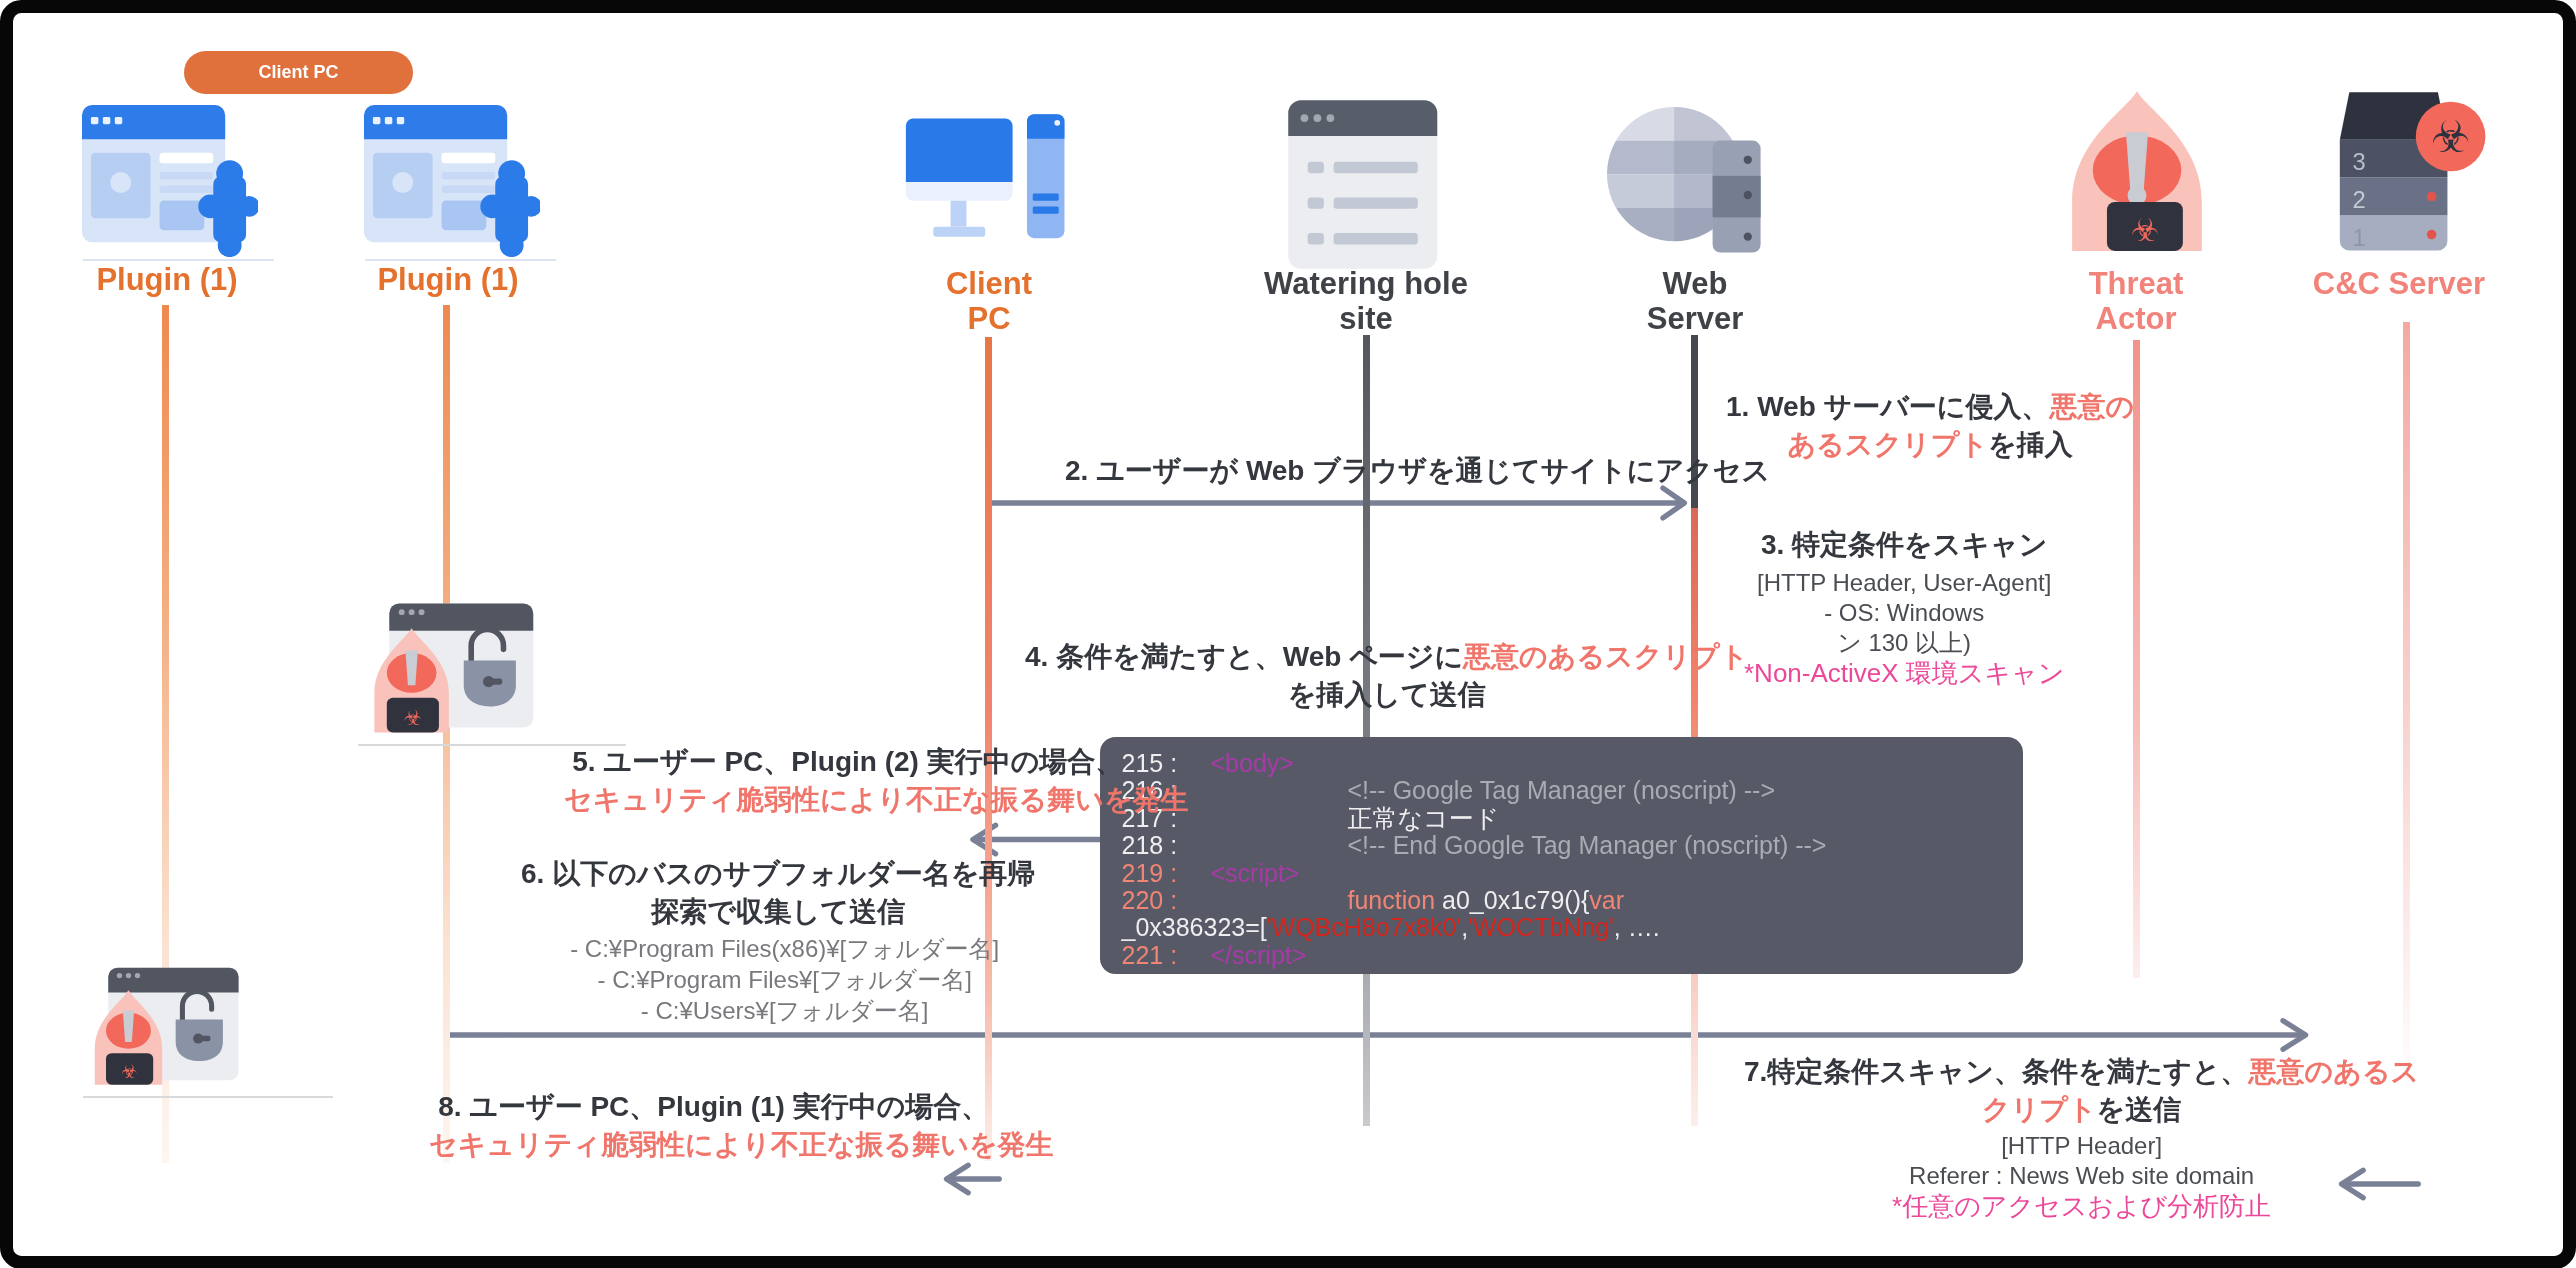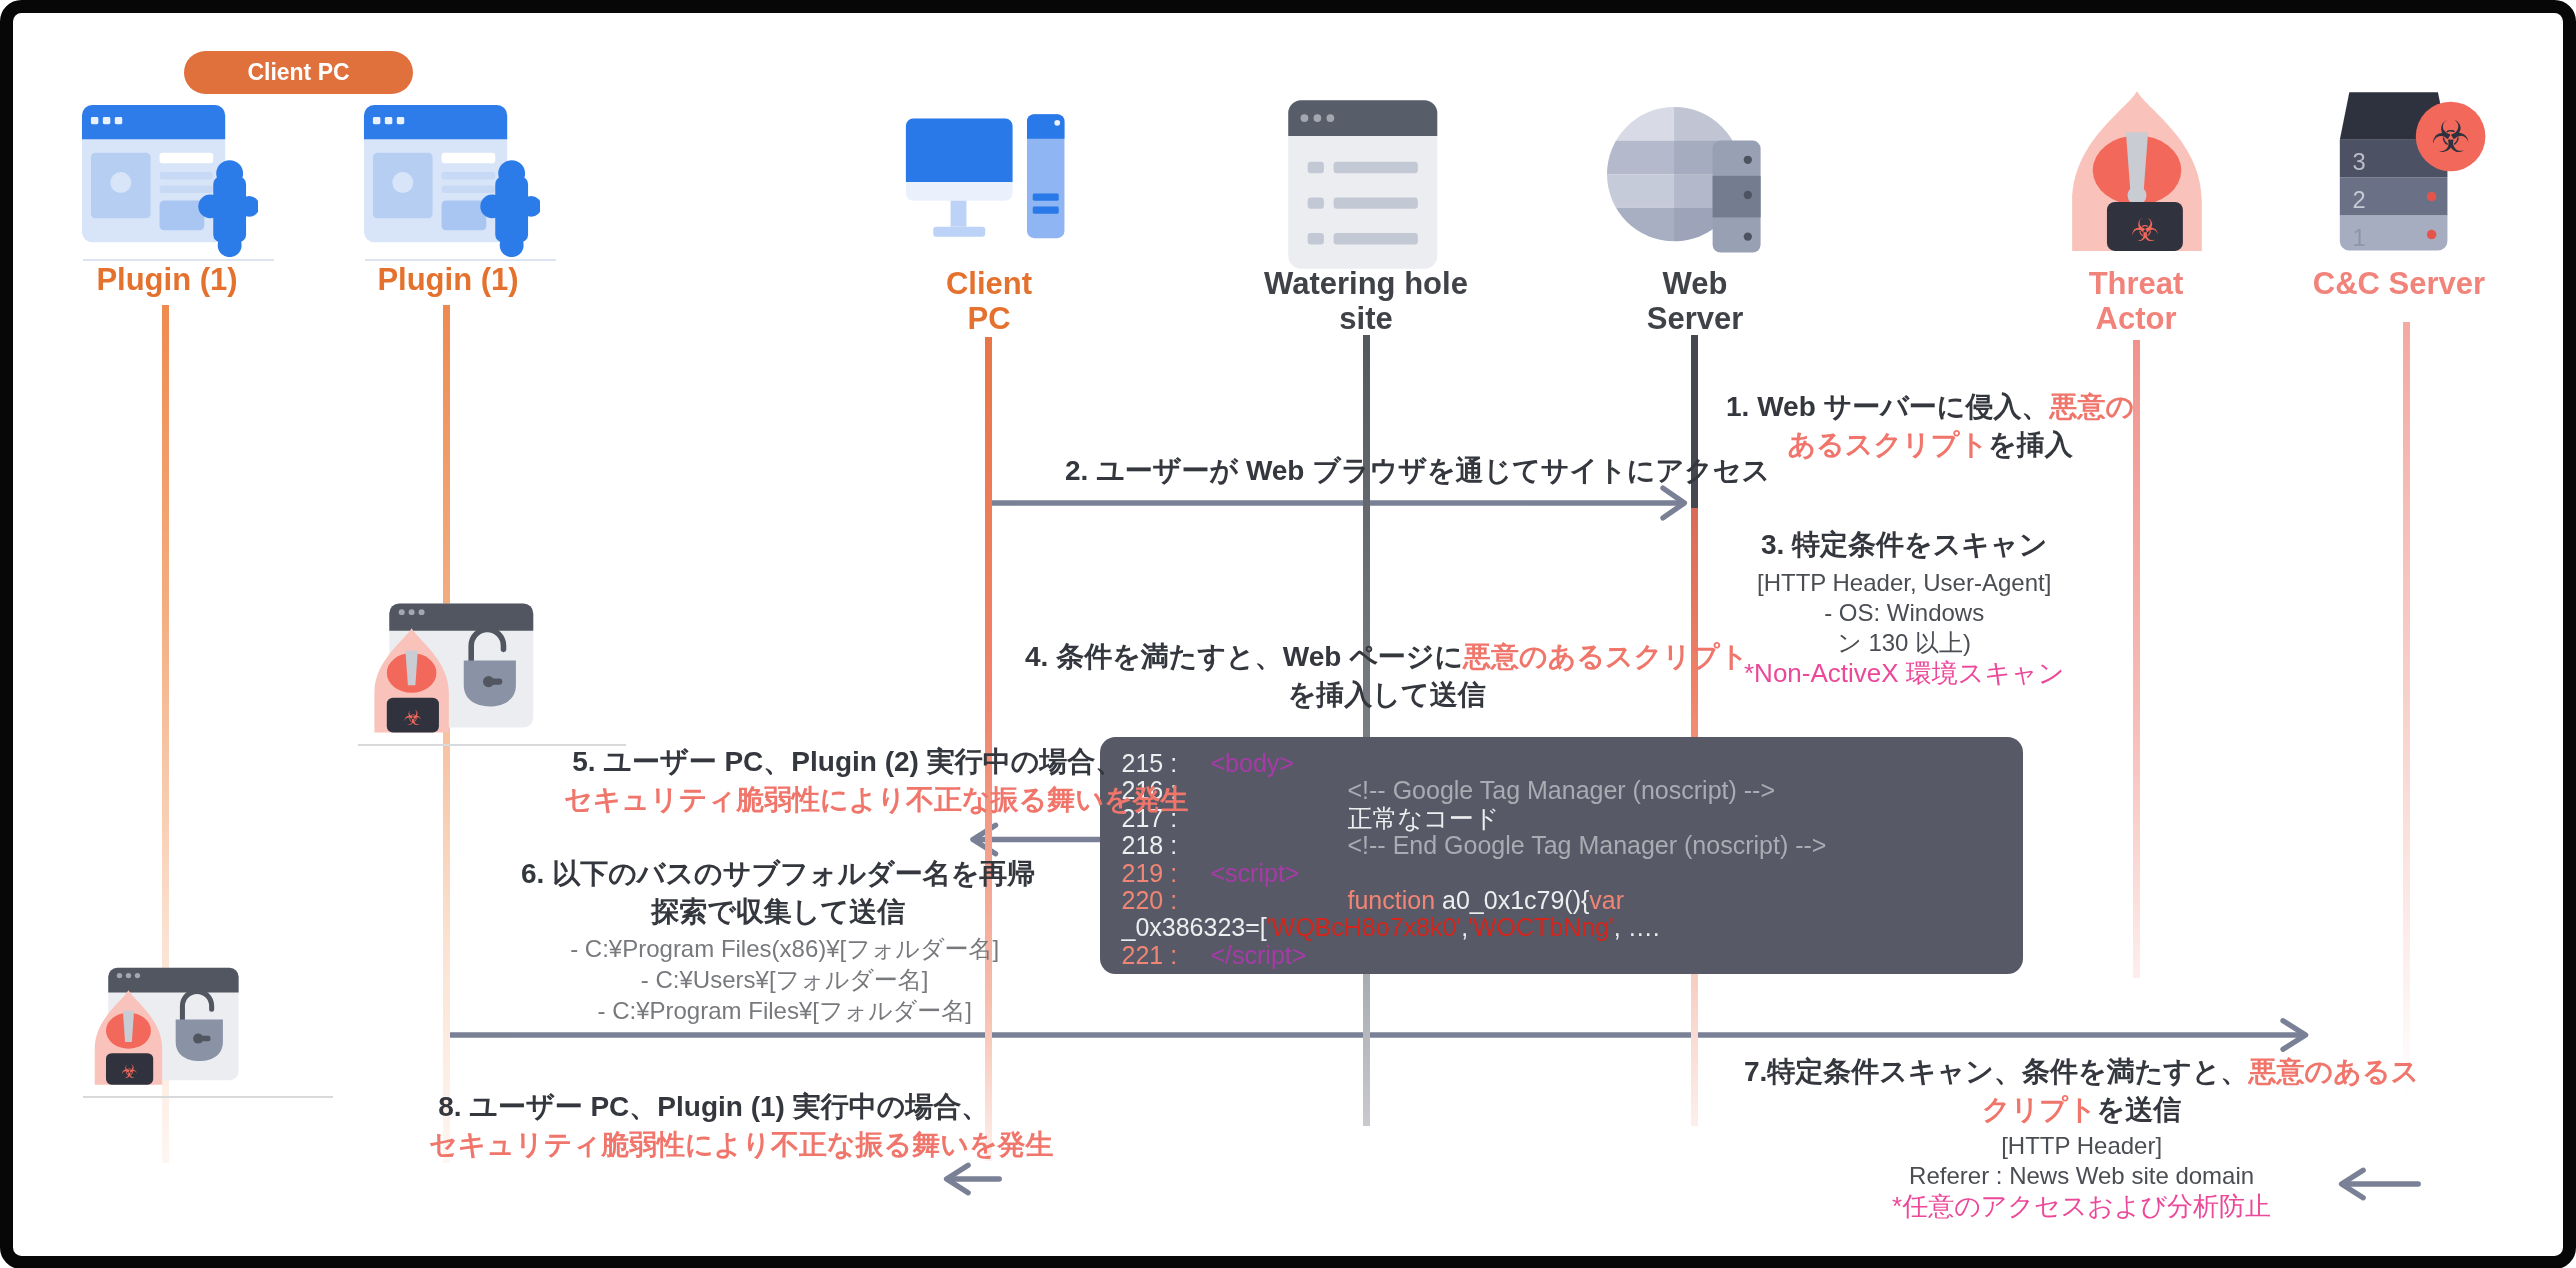--- a/index.html
+++ b/index.html
@@ -3,21 +3,21 @@
 <meta charset="utf-8">
 <style>
   html,body{margin:0;padding:0;background:#ffffff;}
   #canvas{position:relative;width:2576px;height:1269px;background:#ffffff;overflow:hidden;
           font-family:"Liberation Sans","DejaVu Sans",sans-serif;}
   #frame{position:absolute;left:0;top:0;width:2576px;height:1269px;border:13px solid #070707;
          border-radius:21.5px;box-sizing:border-box;z-index:90;pointer-events:none;}
   .abs{position:absolute;}
   
   #badge{left:184px;top:51px;width:229px;height:43px;background:#E0703C;border-radius:21.5px;
-         color:#fff;font-weight:bold;font-size:23px;display:flex;align-items:center;justify-content:center;z-index:5;}
+         color:#fff;font-weight:bold;font-size:18px;display:flex;align-items:center;justify-content:center;z-index:5;}
   
   .actor-label{font-weight:bold;font-size:31px;line-height:35px;text-align:center;z-index:5;white-space:nowrap;}
   .orange{color:#E4722E;} .darklbl{color:#3F4247;} .salmonlbl{color:#F1837B;}
   
   .lifeline{z-index:2;}
   .ll-o{background:linear-gradient(#EE8A50 0%,#F3AD80 35%,#FBE3D3 75%,#FEF6F1 100%);}
   .ll-c{background:linear-gradient(#E97647 0%,#F2836B 45%,#F7BCAB 80%,#FDF0EC 100%);}
   .ll-w{background:linear-gradient(#54575D 0%,#7D8187 55%,#C8CACD 100%);}
   .ll-wd{background:#45484F;}
   .ll-ws{background:linear-gradient(#D96A58 0%,#F08368 30%,#F9D3C9 80%,#FCEFEB 100%);}
@@ -295,22 +295,22 @@
 
   <div class="abs txt step" style="left:507px;top:743px;">
     <div><span>5. ユーザー PC、Plugin (2) 実行中の場合、</span></div>
     <div class="red indent5">セキュリティ脆弱性により不正な振る舞いを発生</div>
   </div>
 
   <div class="abs txt" style="left:521px;top:855px;">
     <div class="step">6. 以下のバスのサブフォルダー名を再帰</div>
     <div class="step">探索で収集して送信</div>
     <div class="pathline indent6" style="margin-top:2.4px;">- C:¥Program Files(x86)¥[フォルダー名]</div>
+    <div class="pathline indent6">- C:¥Program Files¥[フォルダー名]</div>
     <div class="pathline indent6">- C:¥Users¥[フォルダー名]</div>
-    <div class="pathline indent6">- C:¥Program Files¥[フォルダー名]</div>
   </div>
 
   <div class="abs txt" style="left:1744px;top:1053px;">
     <div class="step"><span>7.特定条件スキャン、条件を満たすと、</span><span class="red">悪意のあるス</span></div>
     <div class="step"><span class="red">クリプト</span><span>を送信</span></div>
     <div class="detail" style="margin-top:2.4px;">[HTTP Header]</div>
     <div class="detail">Referer : News Web site domain</div>
     <div class="note">*任意のアクセスおよび分析防止</div>
   </div>
 

